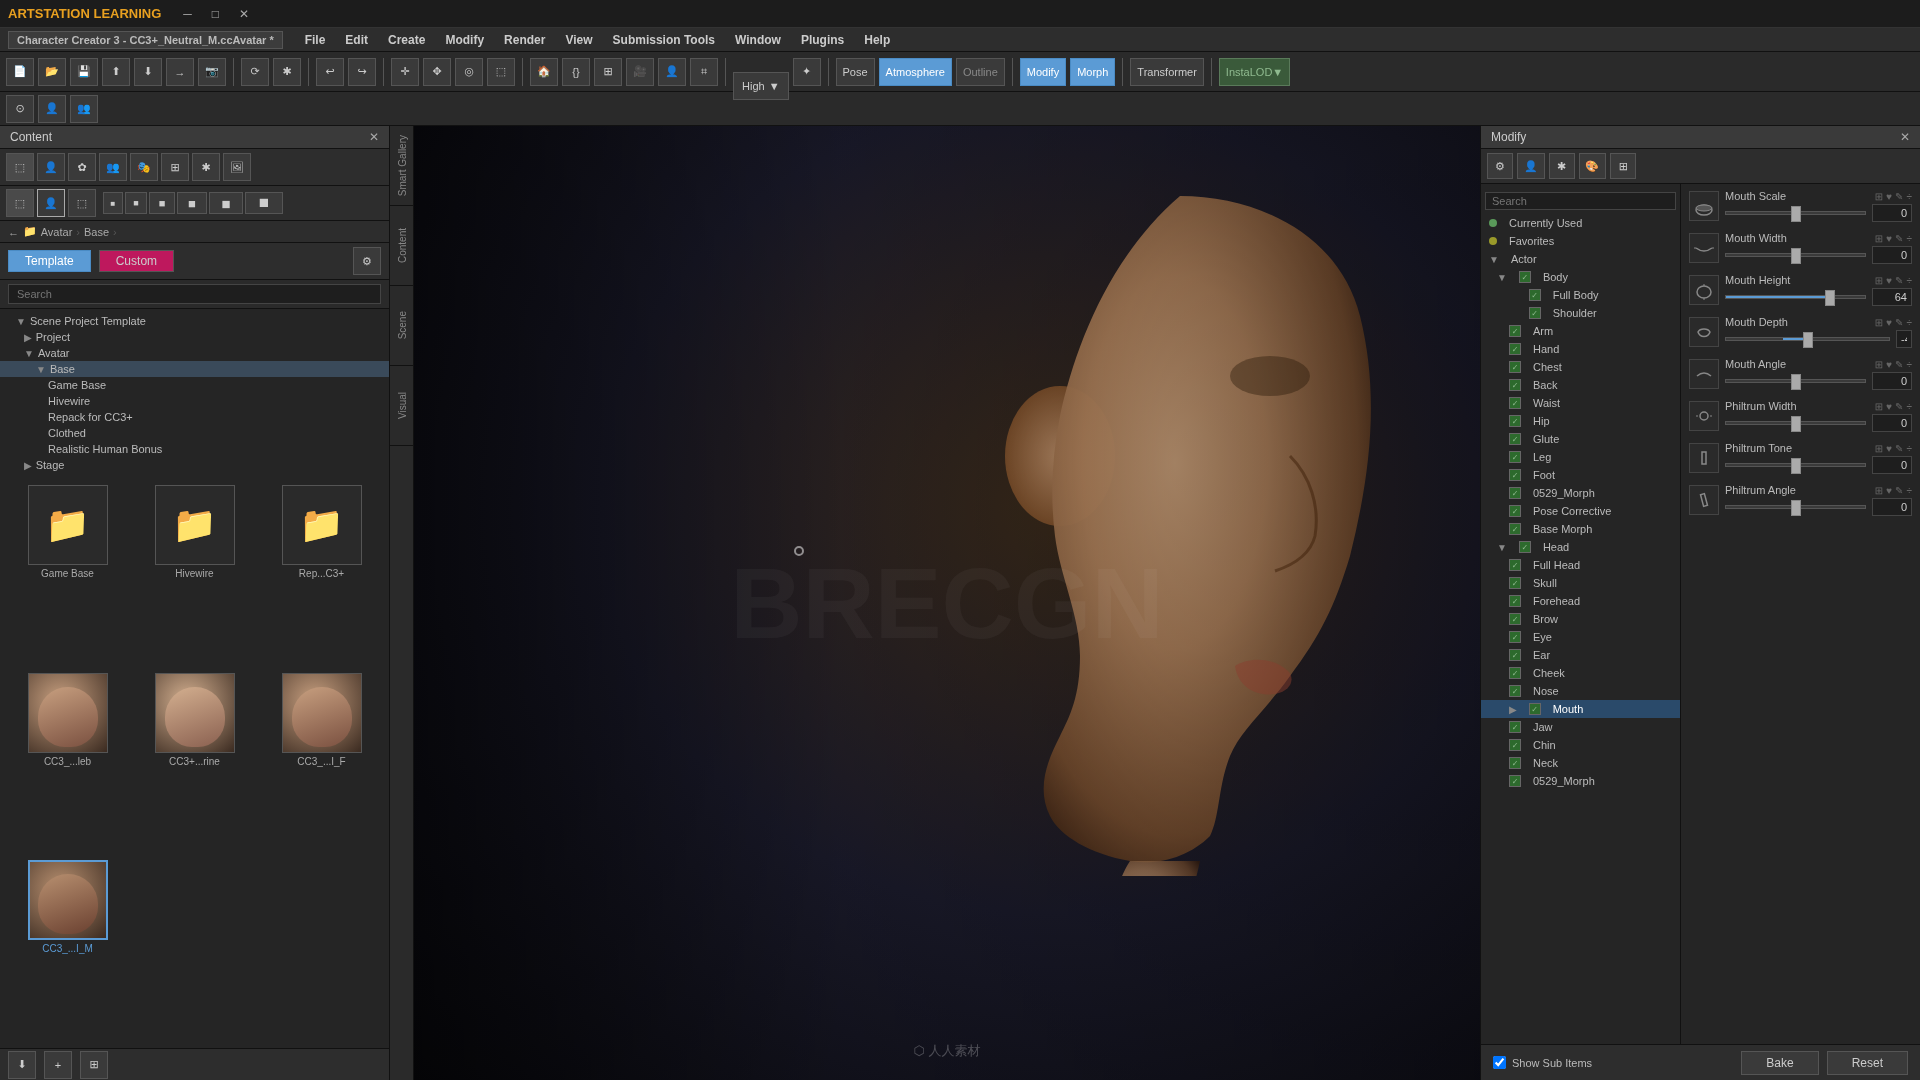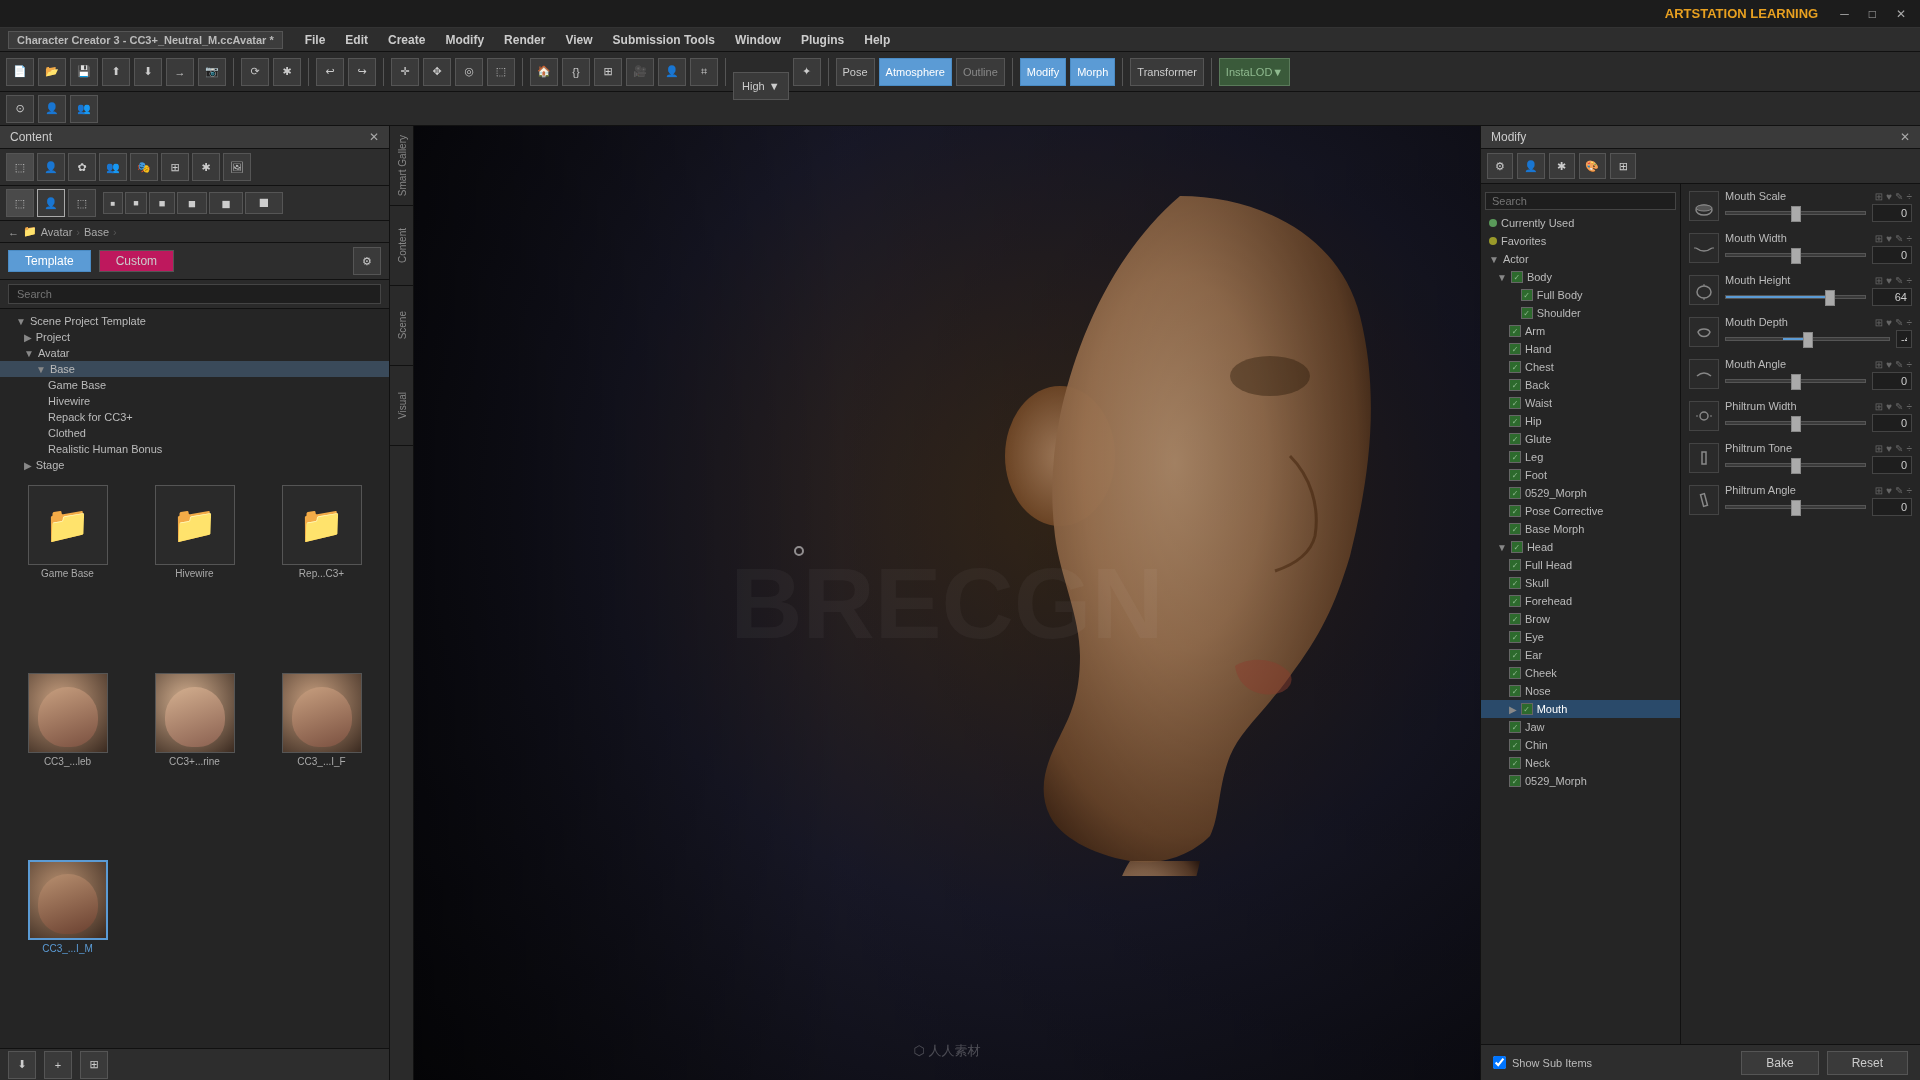--- a/index.html
+++ b/index.html
@@ -1,19 +1,19 @@
 <!DOCTYPE html>
 <html><head>
   <meta charset="utf-8">
   <style>
     * { margin: 0; padding: 0; box-sizing: border-box; }
     body { width: 1920px; height: 1080px; background: #1a1a1a; font-family: 'Segoe UI', Arial, sans-serif; font-size: 12px; color: #ccc; overflow: hidden; }
 
     
-    #top-bar { background: #1c1c1c; height: 28px; display: flex; align-items: center; padding: 0 8px; border-bottom: 1px solid #333; justify-content: flex-end; }
+    #top-bar { background: #1c1c1c; height: 28px; display: flex; align-items: center; padding: 0 8px; border-bottom: 1px solid #333; }
     #top-bar .logo { color: #e8a020; font-weight: bold; font-size: 13px; margin-right: 16px; }
     #top-bar .title { color: #aaa; font-size: 12px; flex: 1; text-align: center; }
     #top-bar .title span { color: #5b9bd5; }
 
     
     #menu-bar { background: #2d2d2d; height: 24px; display: flex; align-items: center; padding: 0 8px; border-bottom: 1px solid #111; font-weight: bold; }
     #menu-bar .window-title { background: #3c3c3c; padding: 2px 8px; margin-right: 12px; font-size: 11px; color: #bbb; border: 1px solid #555; }
     .menu-item { padding: 2px 10px; font-size: 12px; color: #ccc; cursor: pointer; }
 
     
@@ -69,21 +69,21 @@
 
     
     #right-panel { width: 440px; background: #252525; border-left: 1px solid #111; display: flex; flex-direction: column; }
     #modify-header { background: #3a3a3a; padding: 4px 10px; display: flex; justify-content: space-between; align-items: center; border-bottom: 1px solid #111; }
     #modify-header span { color: #ccc; font-size: 12px; }
     #modify-toolbar { display: flex; align-items: center; padding: 4px 6px; gap: 4px; border-bottom: 1px solid #111; background: #2d2d2d; }
     .modify-tb-btn { background: #3a3a3a; border: 1px solid #555; color: #ccc; padding: 3px 6px; cursor: pointer; font-size: 11px; height: 26px; display: flex; align-items: center; justify-content: center; min-width: 26px; }
 
     #right-content { display: flex; flex: 1; overflow: hidden; }
     #morph-tree { width: 200px; border-right: 1px solid #111; overflow-y: auto; padding: 4px 0; }
-    .mt-item { padding: 3px 6px 3px 8px; font-size: 11px; color: #bbb; cursor: pointer; display: flex; align-items: center; gap: 4px; }
+    .mt-item { padding: 3px 6px 3px 8px; font-size: 11px; color: #bbb; cursor: pointer; display: flex; align-items: center; gap: 12px; }
     .mt-item.selected { background: #2a4a6a; color: #fff; }
     .mt-check { width: 12px; height: 12px; border: 1px solid #666; background: #2d6a2d; display: inline-flex; align-items: center; justify-content: center; font-size: 8px; color: #8fba8f; flex-shrink: 0; }
     .mt-arrow { color: #888; font-size: 10px; flex-shrink: 0; }
 
     #morph-sliders { flex: 1; overflow-y: auto; padding: 4px 8px; }
     .slider-row { display: flex; align-items: center; gap: 6px; margin-bottom: 6px; padding: 2px 0; }
     .slider-icon { width: 30px; height: 30px; border: 1px solid #444; background: #2a2a2a; flex-shrink: 0; display: flex; align-items: center; justify-content: center; font-size: 16px; }
 
     #bottom-morph { height: 36px; background: #2d2d2d; border-top: 1px solid #111; display: flex; align-items: center; justify-content: space-between; padding: 0 12px; }
     .bake-btn { background: #3a3a3a; border: 1px solid #555; color: #ccc; padding: 4px 24px; cursor: pointer; font-size: 12px; }

